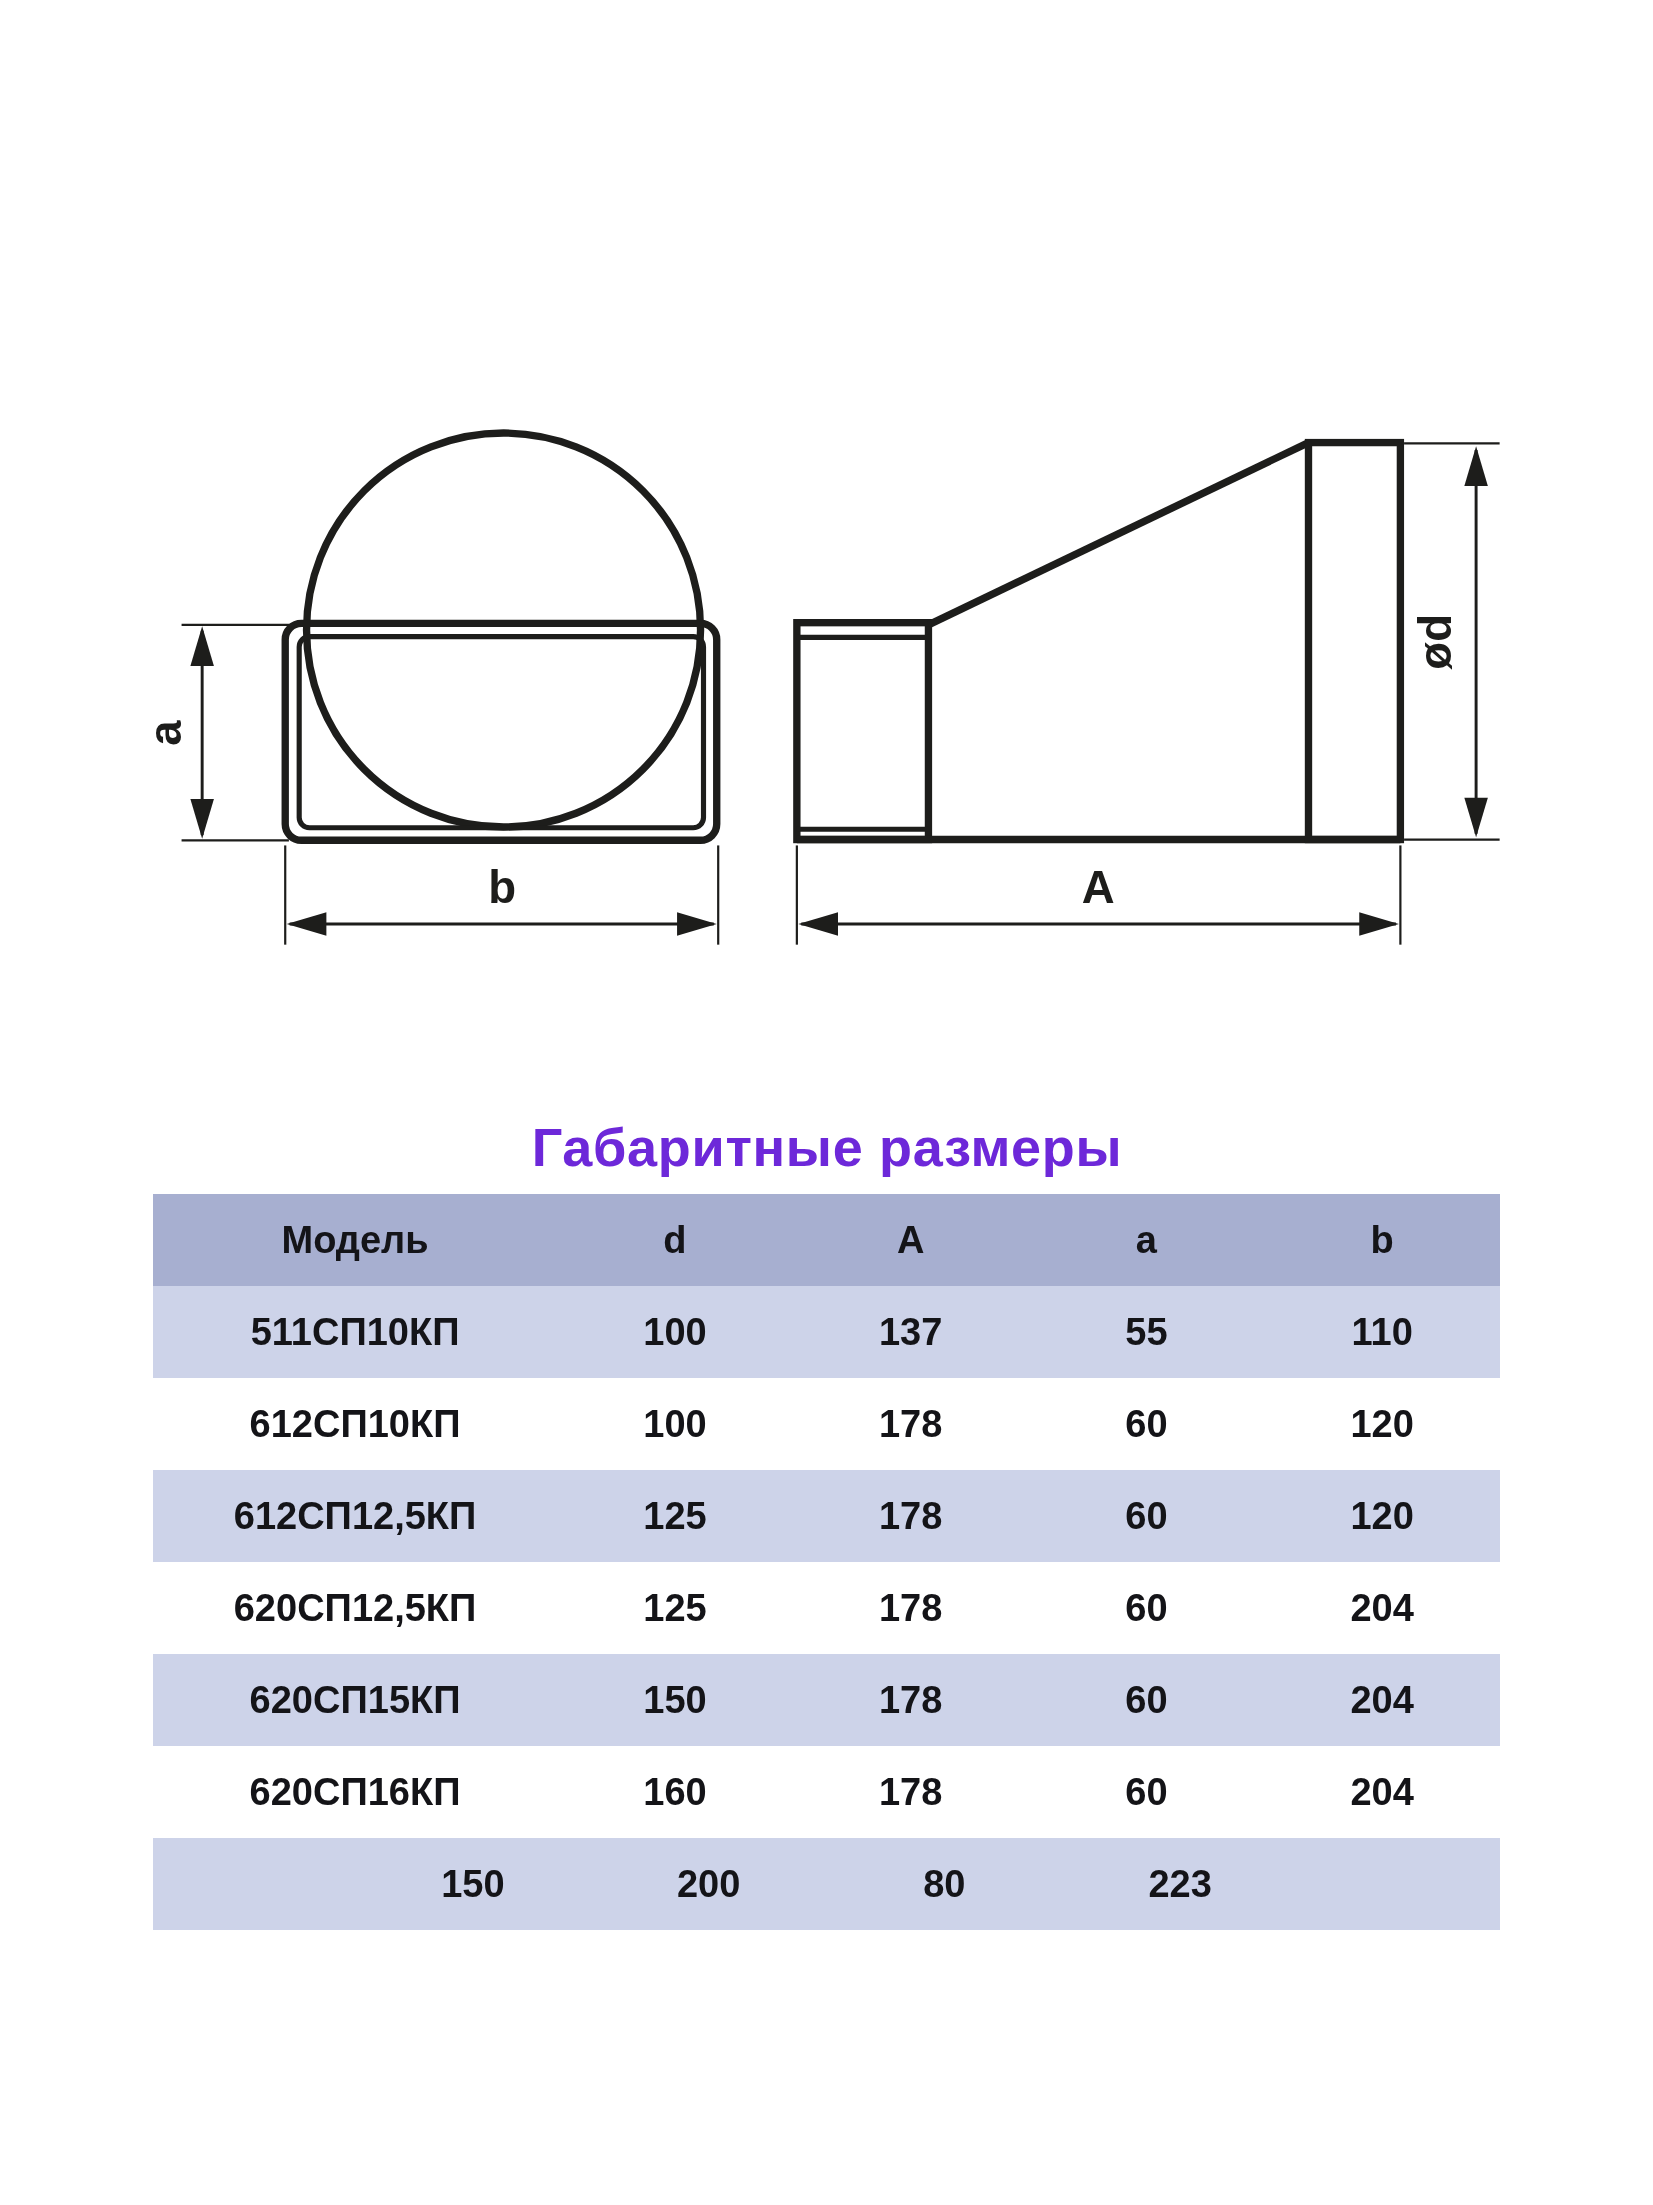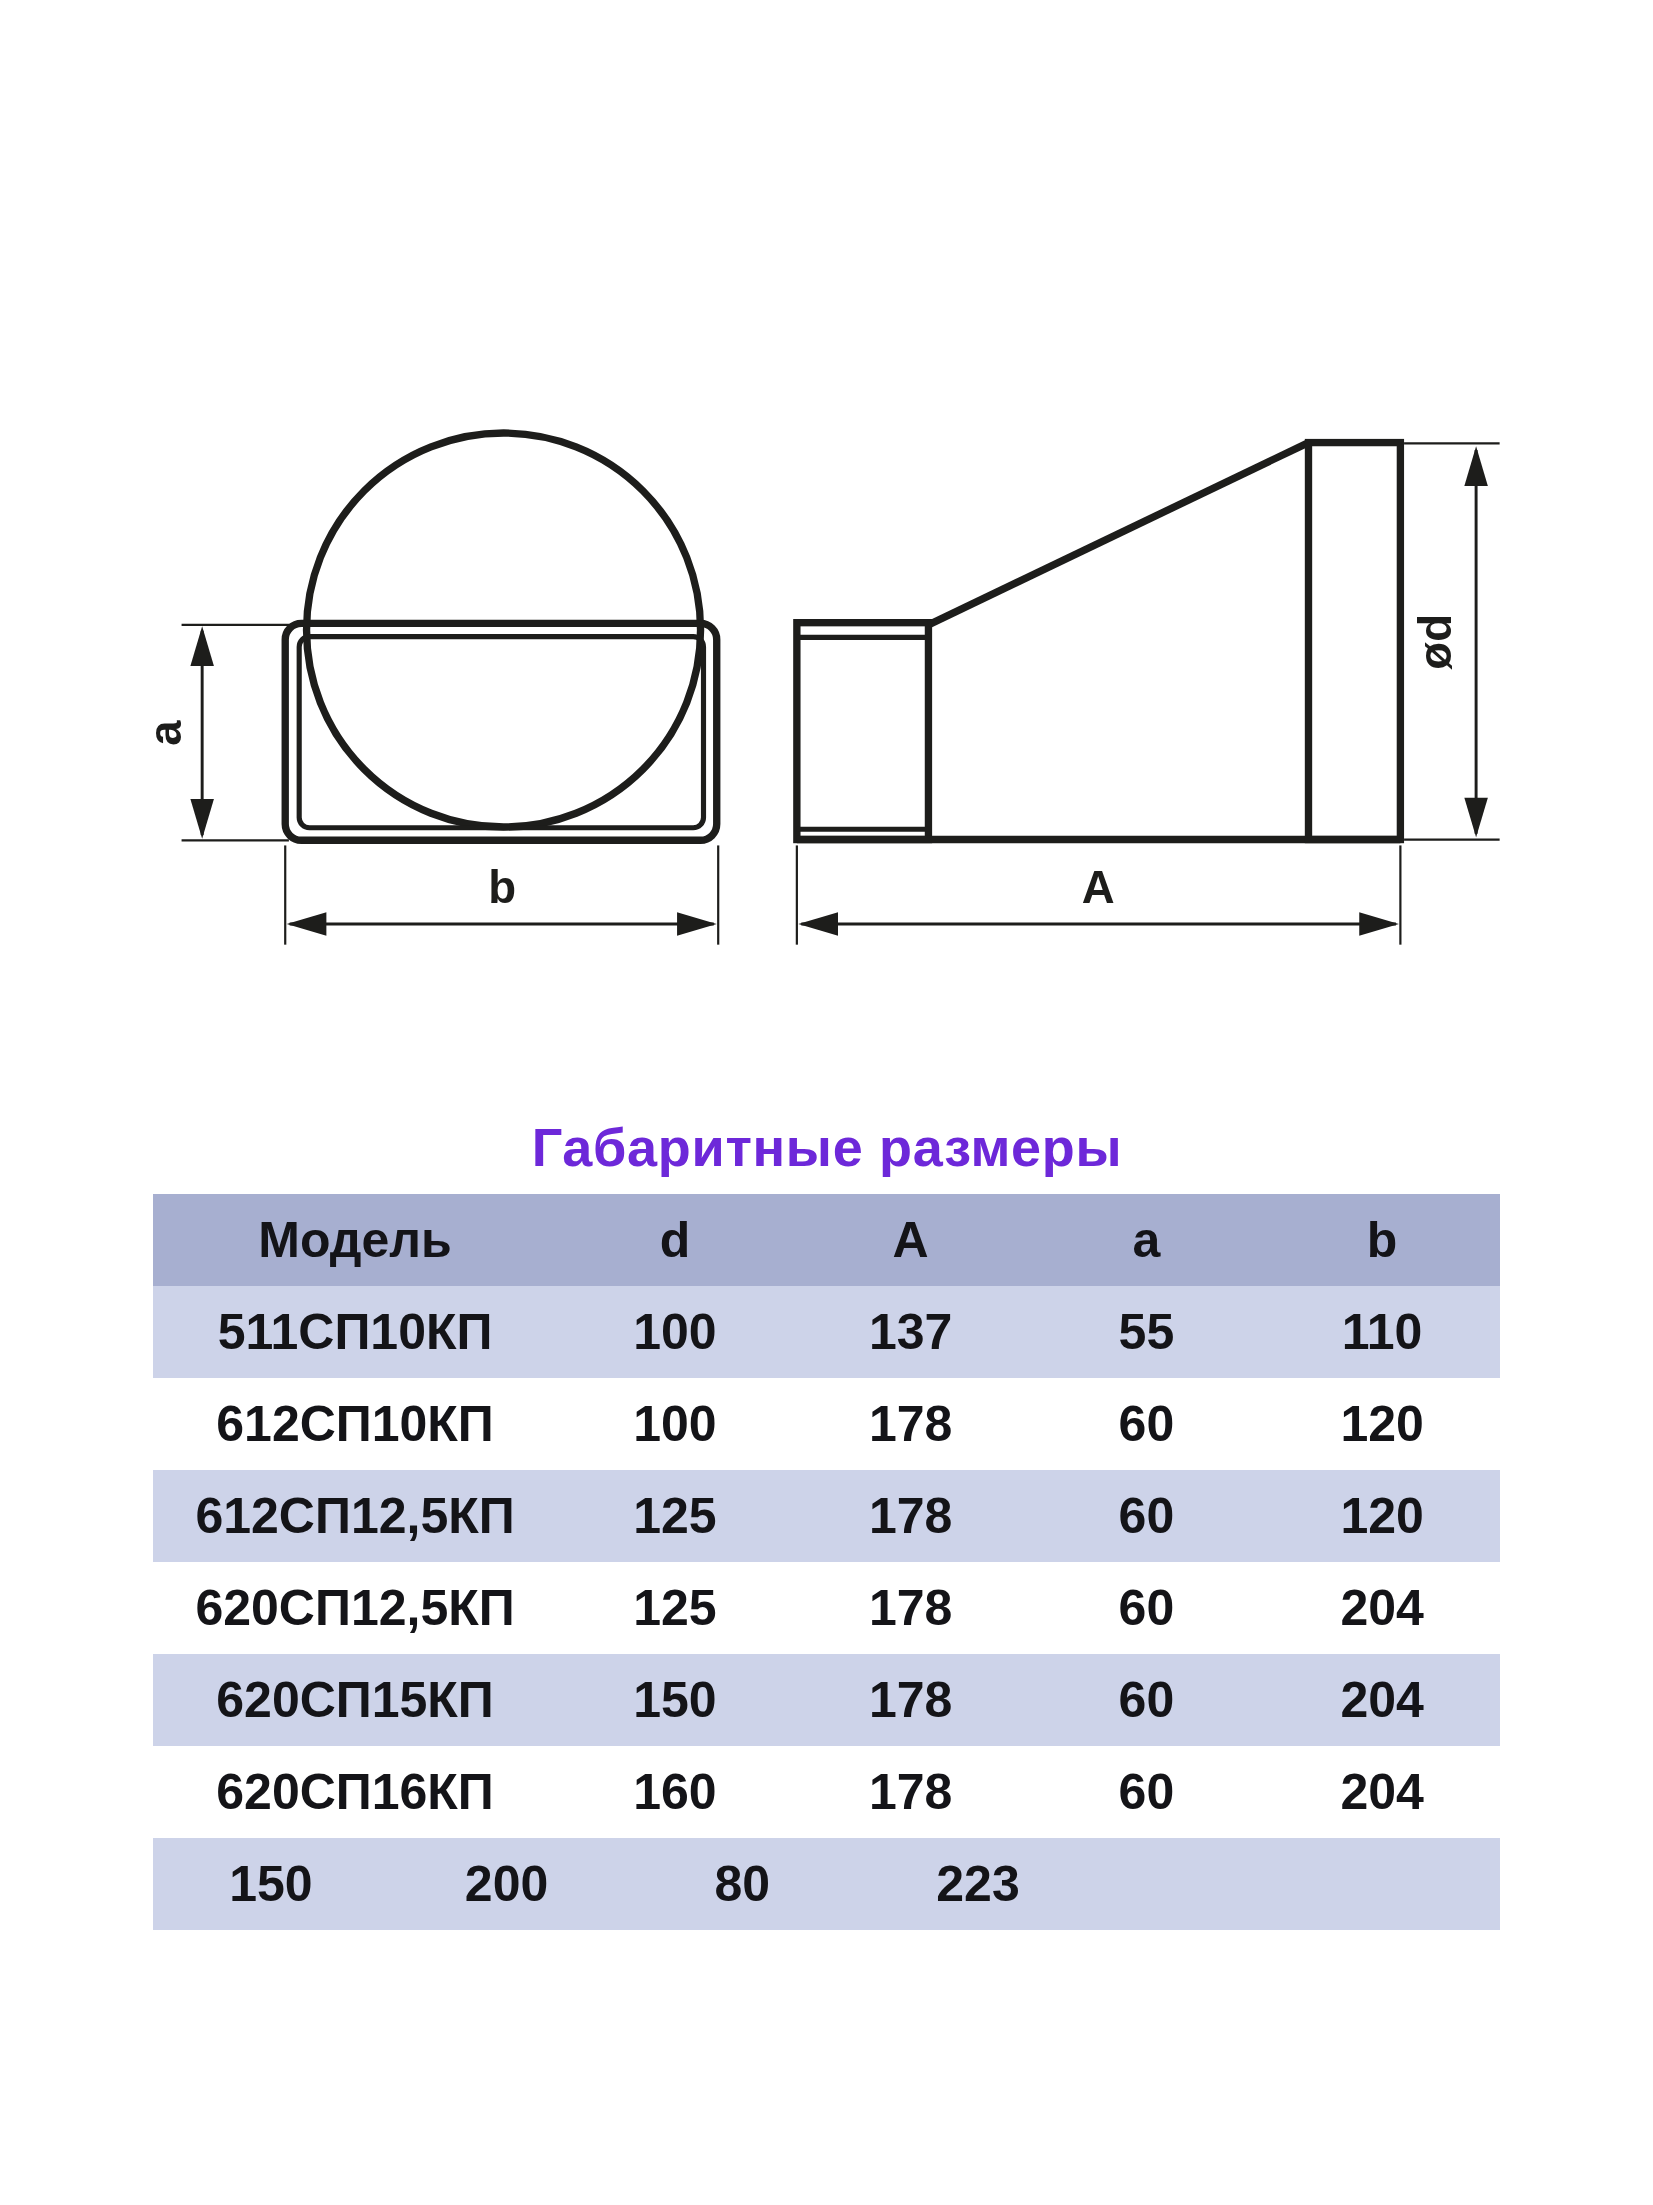--- a/index.html
+++ b/index.html
@@ -17,27 +17,27 @@
     text-align:center;
     font-size:54px;
     font-weight:bold;
     color:#6d28d9;
     letter-spacing:0.7px;
   }
   .dim-table{
     position:absolute;
     left:153px;top:1194px;
     width:1347px;
-    font-size:50px;
+    font-size:38px;
     font-weight:bold;
     color:#141418;
   }
   .trow{display:flex;height:92px;align-items:center;}
   .trow.header{background:var(--header-bg,#a7afd0);}
-  .trow.shaded{background:var(--row-shaded,#cdd3e9);}
+  .trow.shaded{background:var(--row-shaded,#cdd3e9);justify-content:center;}
   .trow.plain{background:transparent;}
   .cell{text-align:center;}
   .cell.model{width:30%;}
   .cell.num{width:17.5%;}
   svg text{
     font-family:"Liberation Sans", sans-serif;
     font-weight:bold;
     fill:#1d1d1b;
     font-size:62px;
   }

